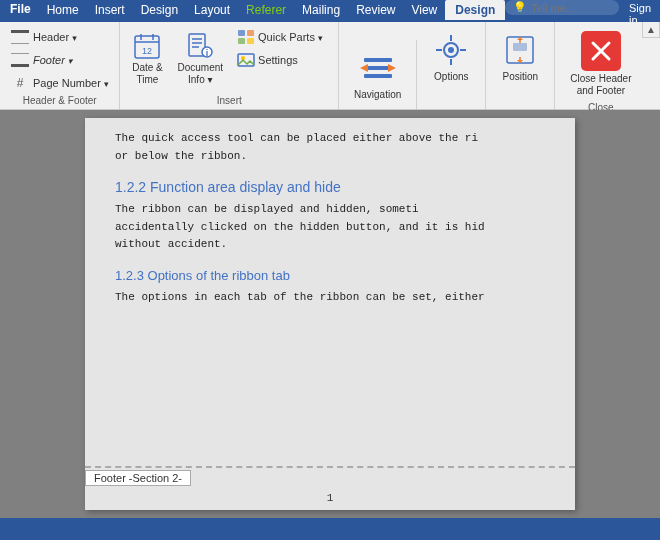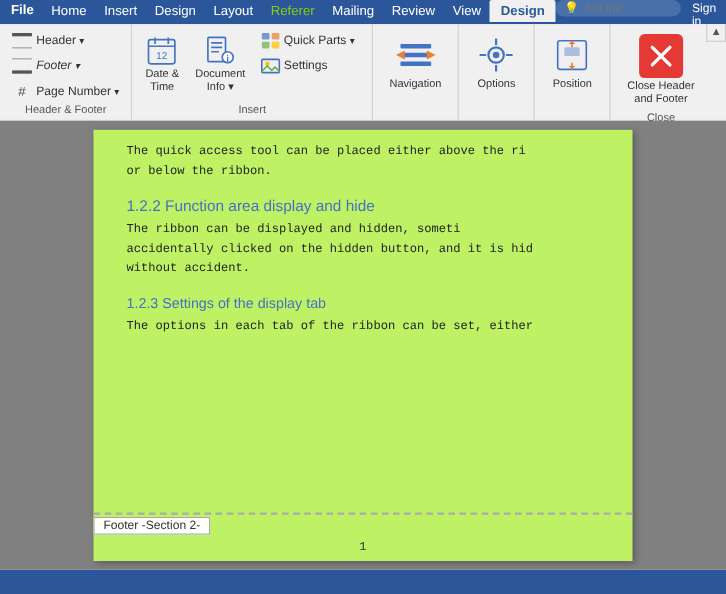--- a/index.html
+++ b/index.html
@@ -118,21 +118,21 @@
               <polyline points="1,13 6,8 10,12 13,9 17,13" fill="none" stroke="#70ad47" stroke-width="1.5"></polyline>
             </svg>
           </div>
           <span style="font-size:11px;color:#333;">Settings</span>
         </div>
       </div>
     </div>
     <div style="font-size:10px;color:#555;text-align:center;padding-bottom:3px;margin-top:auto;">Insert</div>
   </div>
 
-  <div style="display:flex;flex-direction:column;border-right:1px solid #d0d0d0;padding:4px 8px 0 8px;align-items:center;">
+  <div style="display:flex;flex-direction:column;border-right:1px solid #d0d0d0;padding:4px 8px 0 8px;align-items:center;margin-top:18px;">
     <div style="display:flex;flex-direction:column;align-items:center;cursor:pointer;padding:4px 6px;border-radius:3px;border:1px solid transparent;flex:1;">
       <div style="width:38px;height:38px;display:flex;align-items:center;justify-content:center;">
         <svg width="36" height="36" viewBox="0 0 36 36">
           <rect x="4" y="8" width="28" height="4" rx="1" fill="#4472c4"></rect>
           <rect x="4" y="16" width="28" height="4" rx="1" fill="#4472c4"></rect>
           <rect x="4" y="24" width="28" height="4" rx="1" fill="#4472c4"></rect>
           <polygon points="28,14 36,18 28,22" fill="#ed7d31"></polygon>
           <polygon points="8,14 0,18 8,22" fill="#ed7d31"></polygon>
         </svg>
       </div>
@@ -187,30 +187,30 @@
     </div>
     <div style="font-size:10px;color:#555;text-align:center;padding-bottom:3px;">Close</div>
   </div>
 
   <div style="position:absolute;right:0;top:0;width:18px;height:16px;cursor:pointer;display:flex;align-items:center;justify-content:center;background:#f0f0f0;border:1px solid #ccc;border-top:none;">
     <span style="font-size:10px;color:#555;">▲</span>
   </div>
 </div>
 
 <div style="background:#808080;height:calc(540px - 22px - 88px - 22px);display:flex;justify-content:center;padding:8px 0;position:relative;overflow:hidden;">
-  <div style="background:#bef264;width:490px;height:100%;padding:12px 30px 16px 30px;position:relative;overflow:hidden;box-shadow:2px 2px 6px rgba(0,0,0,0.3);">
+  <div style="background:#e5e5e5;width:490px;height:100%;padding:12px 30px 16px 30px;position:relative;overflow:hidden;box-shadow:2px 2px 6px rgba(0,0,0,0.3);">
     <div style="font-family:'Courier New',monospace;font-size:11px;color:#222;line-height:1.6;white-space:nowrap;overflow:hidden;">The quick access tool can be placed either above the ri</div>
     <div style="font-family:'Courier New',monospace;font-size:11px;color:#222;line-height:1.6;margin-bottom:14px;">or below the ribbon.</div>
 
     <div style="color:#4472c4;font-family:Arial,sans-serif;font-size:14px;margin-bottom:6px;">1.2.2 Function area display and hide</div>
     <div style="font-family:'Courier New',monospace;font-size:11px;color:#222;line-height:1.6;white-space:nowrap;overflow:hidden;">The ribbon can be displayed and hidden, someti</div>
     <div style="font-family:'Courier New',monospace;font-size:11px;color:#222;line-height:1.6;white-space:nowrap;overflow:hidden;">accidentally clicked on the hidden button, and it is hid</div>
     <div style="font-family:'Courier New',monospace;font-size:11px;color:#222;line-height:1.6;margin-bottom:14px;">without accident.</div>
 
-    <div style="color:#4472c4;font-family:Arial,sans-serif;font-size:13px;margin-bottom:6px;">1.2.3 Settings of the display tab</div>
+    <div style="color:#4472c4;font-family:Arial,sans-serif;font-size:13px;margin-bottom:6px;">1.2.3 Options of the ribbon tab</div>
     <div style="font-family:'Courier New',monospace;font-size:11px;color:#222;line-height:1.6;white-space:nowrap;overflow:hidden;">The options in each tab of the ribbon can be set, either</div>
 
     <div style="position:absolute;bottom:24px;left:0;right:0;border-top:2px dashed #aaa;padding:4px 30px;min-height:20px;">
     </div>
     <div style="position:absolute;bottom:24px;left:0;background:white;border:1px solid #aaa;padding:1px 8px;font-size:11px;color:#333;">Footer -Section 2-</div>
     <div style="position:absolute;bottom:6px;left:50%;transform:translateX(-50%);font-family:'Courier New',monospace;font-size:11px;color:#333;">1</div>
   </div>
 </div>
 
 <div style="background:#2b579a;height:22px;display:flex;align-items:center;padding:0 8px;">

